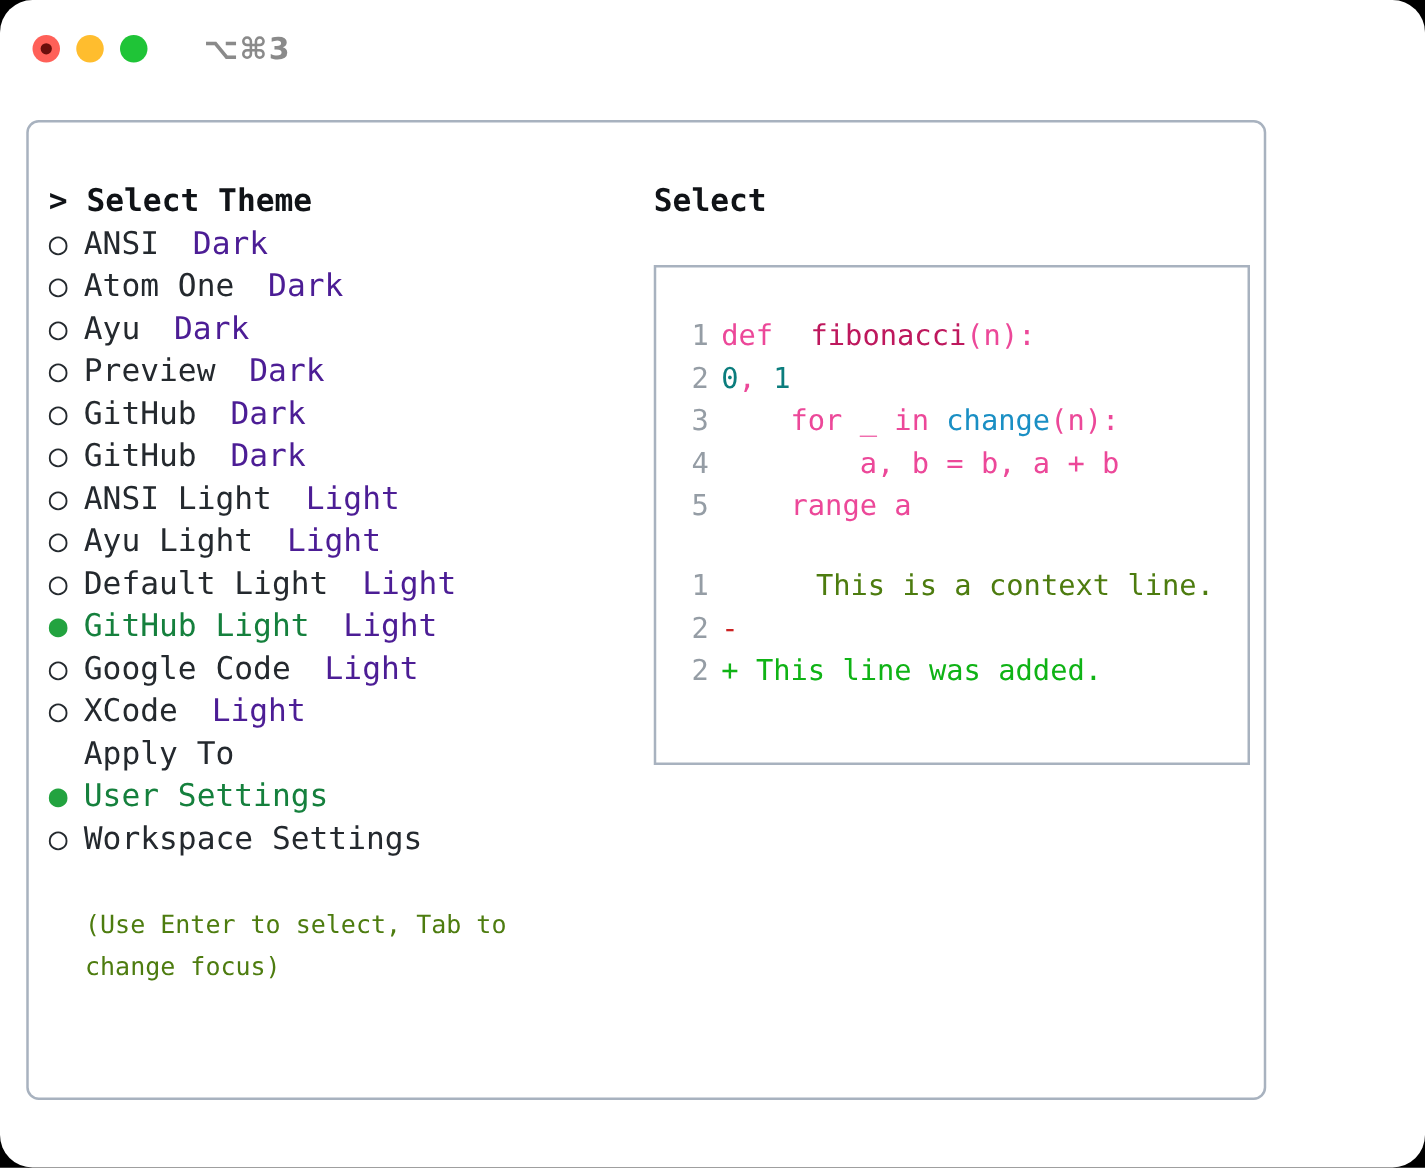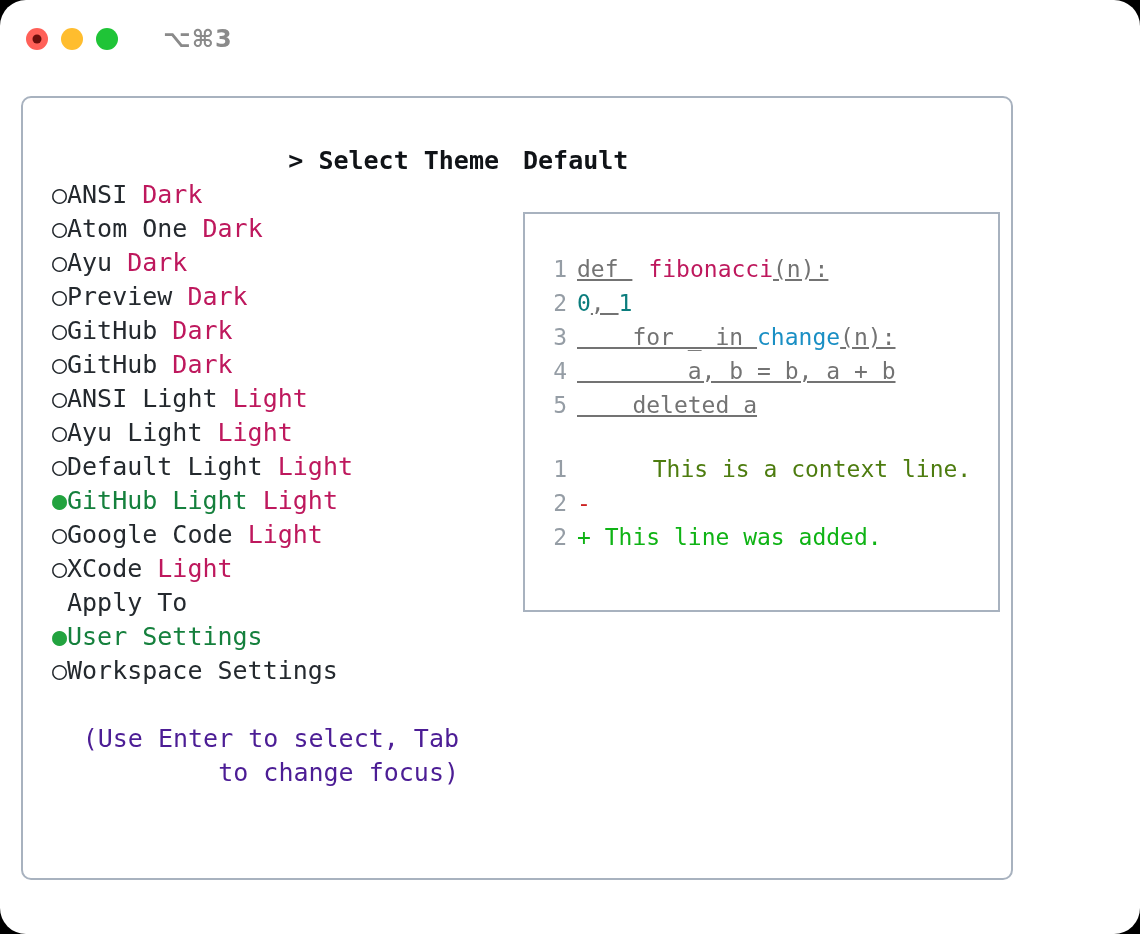--- a/index.html
+++ b/index.html
@@ -90,21 +90,20 @@
     position: absolute;
     left: 0; top: 0;
     width: 100%;
     height: 100%;
   }
   #left-pane {
     position: absolute;
     left: 16px;
     top: 46px;
     width: 460px;
-    text-align: right;
   }
   #right-pane {
     position: absolute;
     left: 479px;
     top: 46px;
     width: 500px;
   }
 
   
   .section-heading {
@@ -135,34 +134,35 @@
     display: inline-block;
     width: 28px;
     flex: 0 0 28px;
     color: #24292e;
   }
   .opt-bullet.selected { color: #22a33f; }
   .opt-bullet.blank    { color: transparent; }
   .opt-label { color: #24292e; }
   .option-row.selected .opt-label { color: #15803d; }
   .opt-tag {
-    color: #be185d;
-    margin-left: 0;
+    color: #4c1d95;
+    margin-left: 12px;
   }
   .group-label {
     color: #24292e;
   }
 
   
   #hint-text {
     margin-top: 34px;
-    font-size: 25px;
-    line-height: 34px;
-    color: #4c1d95;
+    font-size: 20px;
+    line-height: 34px;
+    color: #4d7c0f;
     width: 420px;
+    margin-left: 29px;
   }
 
   
   #preview-box {
     margin-top: 34px;
     margin-left: 21px;
     width: 477px;
     height: 400px;
     border: 2px solid #a8b2bf;
     box-sizing: border-box;
@@ -177,21 +177,21 @@
     padding-left: 16px;
   }
   .ln {
     display: inline-block;
     width: 26px;
     flex: 0 0 26px;
     text-align: right;
     color: #959da5;
     margin-right: 10px;
   }
-  .code-text { color: #737373; text-decoration: underline; }
+  .code-text { color: #ec4899; }
   .tok-fn    { color: #be185d; margin-left: 16px; }
   .tok-num   { color: #0b7d7d; }
   .tok-call  { color: #1a8fc4; }
   .code-spacer { height: 30px; }
 
   .diff-ctx { color: #4d7c0f; margin-left: 24px; }
   .diff-del { color: #cc2222; }
   .diff-add { color: #0fb315; }
 </style>
 </head>
@@ -238,29 +238,29 @@
           <div id="apply-to-options">
               <div class="option-row selected"><span class="opt-bullet selected">●</span><span class="opt-label">User Settings</span></div>
               <div class="option-row"><span class="opt-bullet">○</span><span class="opt-label">Workspace Settings</span></div>
             </div>
         </div>
 
         <div id="hint-text">(Use Enter to select, Tab to change focus)</div>
       </div>
 
       <div id="right-pane">
-        <div id="preview-heading" class="section-heading">Default</div>
+        <div id="preview-heading" class="section-heading">Select</div>
 
         <div id="preview-box">
           <div id="code-block">
               <div class="code-line"><span class="ln">1</span><span class="code-text">def </span><span class="tok-fn">fibonacci</span><span class="code-text">(n):</span></div>
               <div class="code-line"><span class="ln">2</span><span class="tok-num">0</span><span class="code-text">, </span><span class="tok-num">1</span></div>
               <div class="code-line"><span class="ln">3</span><span class="code-text">    for _ in </span><span class="tok-call">change</span><span class="code-text">(n):</span></div>
               <div class="code-line"><span class="ln">4</span><span class="code-text">        a, b = b, a + b</span></div>
-              <div class="code-line"><span class="ln">5</span><span class="code-text">    deleted a</span></div>
+              <div class="code-line"><span class="ln">5</span><span class="code-text">    range a</span></div>
             </div>
           <div class="code-spacer"></div>
           <div id="diff-block">
               <div class="code-line"><span class="ln">1</span><span class="diff-ctx">  </span><span class="diff-ctx">This is a context line.</span></div>
               <div class="code-line"><span class="ln">2</span><span class="diff-del">- </span></div>
               <div class="code-line"><span class="ln">2</span><span class="diff-add">+ </span><span class="diff-add">This line was added.</span></div>
             </div>
         </div>
       </div>
 

